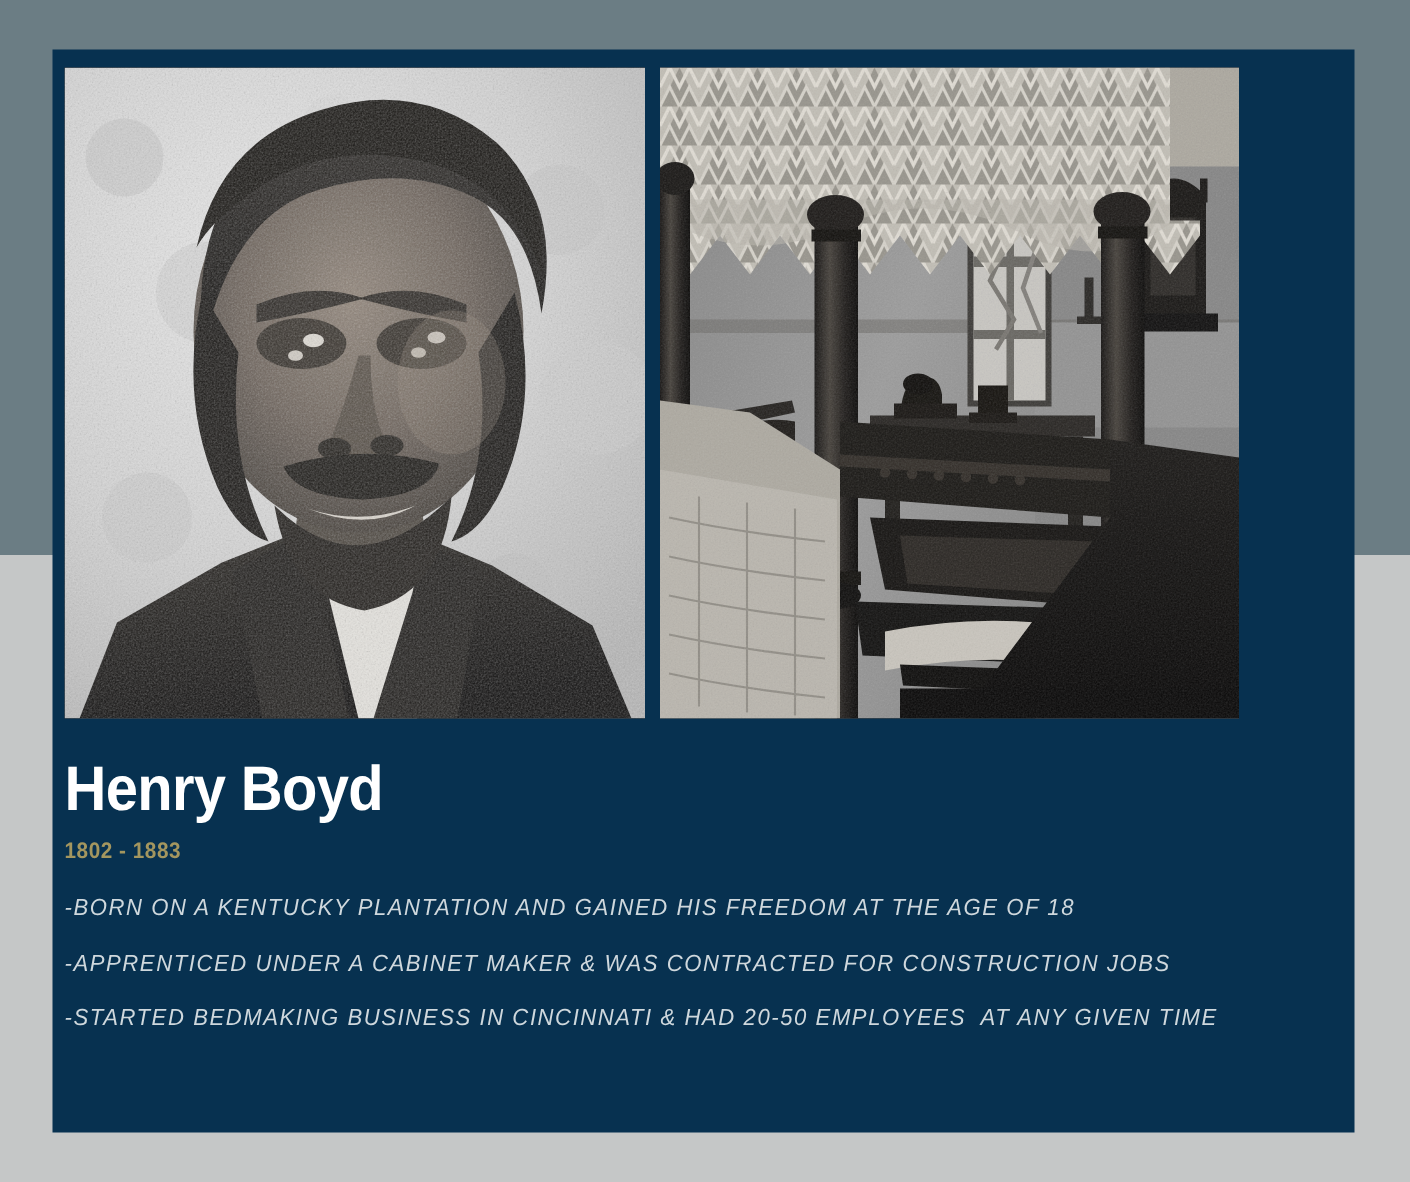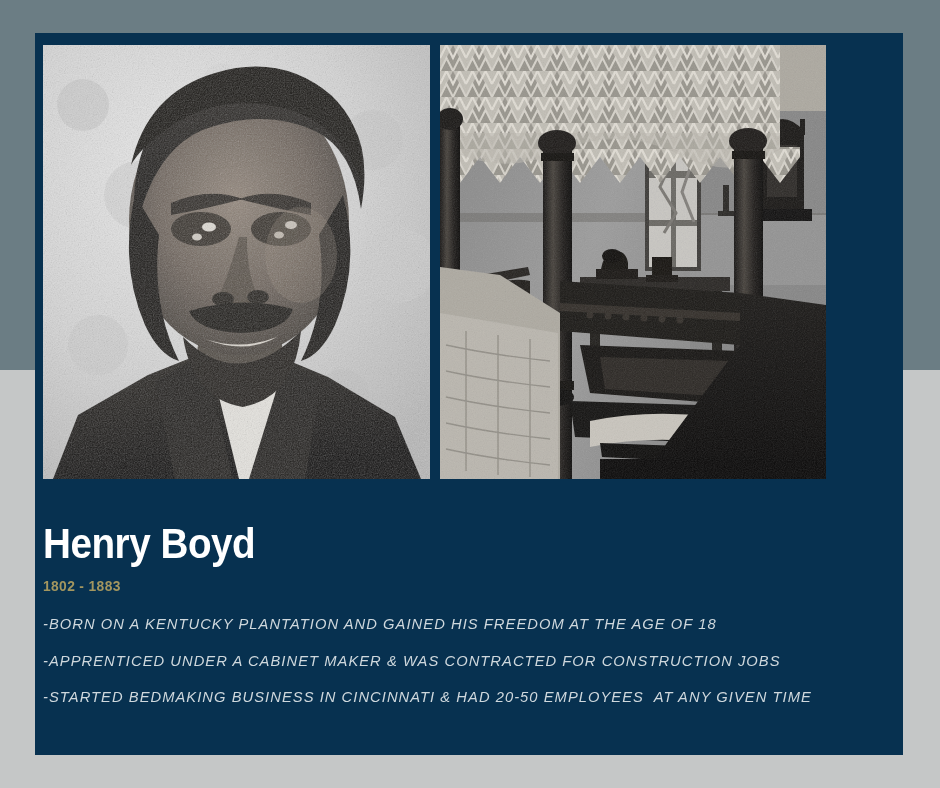--- a/index.html
+++ b/index.html
@@ -36,21 +36,21 @@
     overflow:hidden;
     background:#2c2c2c;
     flex:0 0 auto;
   }
   #photo-portrait{width:387px;height:434px;}
   #photo-bedroom{width:386px;height:434px;}
   .photo svg{display:block;width:100%;height:100%;}
 
   
   #caption{
-    position:absolute;left:43px;top:523px;
+    position:absolute;left:43px;top:505px;
     width:790px;
   }
   #person-name{
     color:#ffffff;
     font-family:"Liberation Sans", sans-serif;
     font-weight:bold;
     font-size:42px;
     letter-spacing:-0.5px;
     line-height:1;
     margin:0 0 12px 0;

